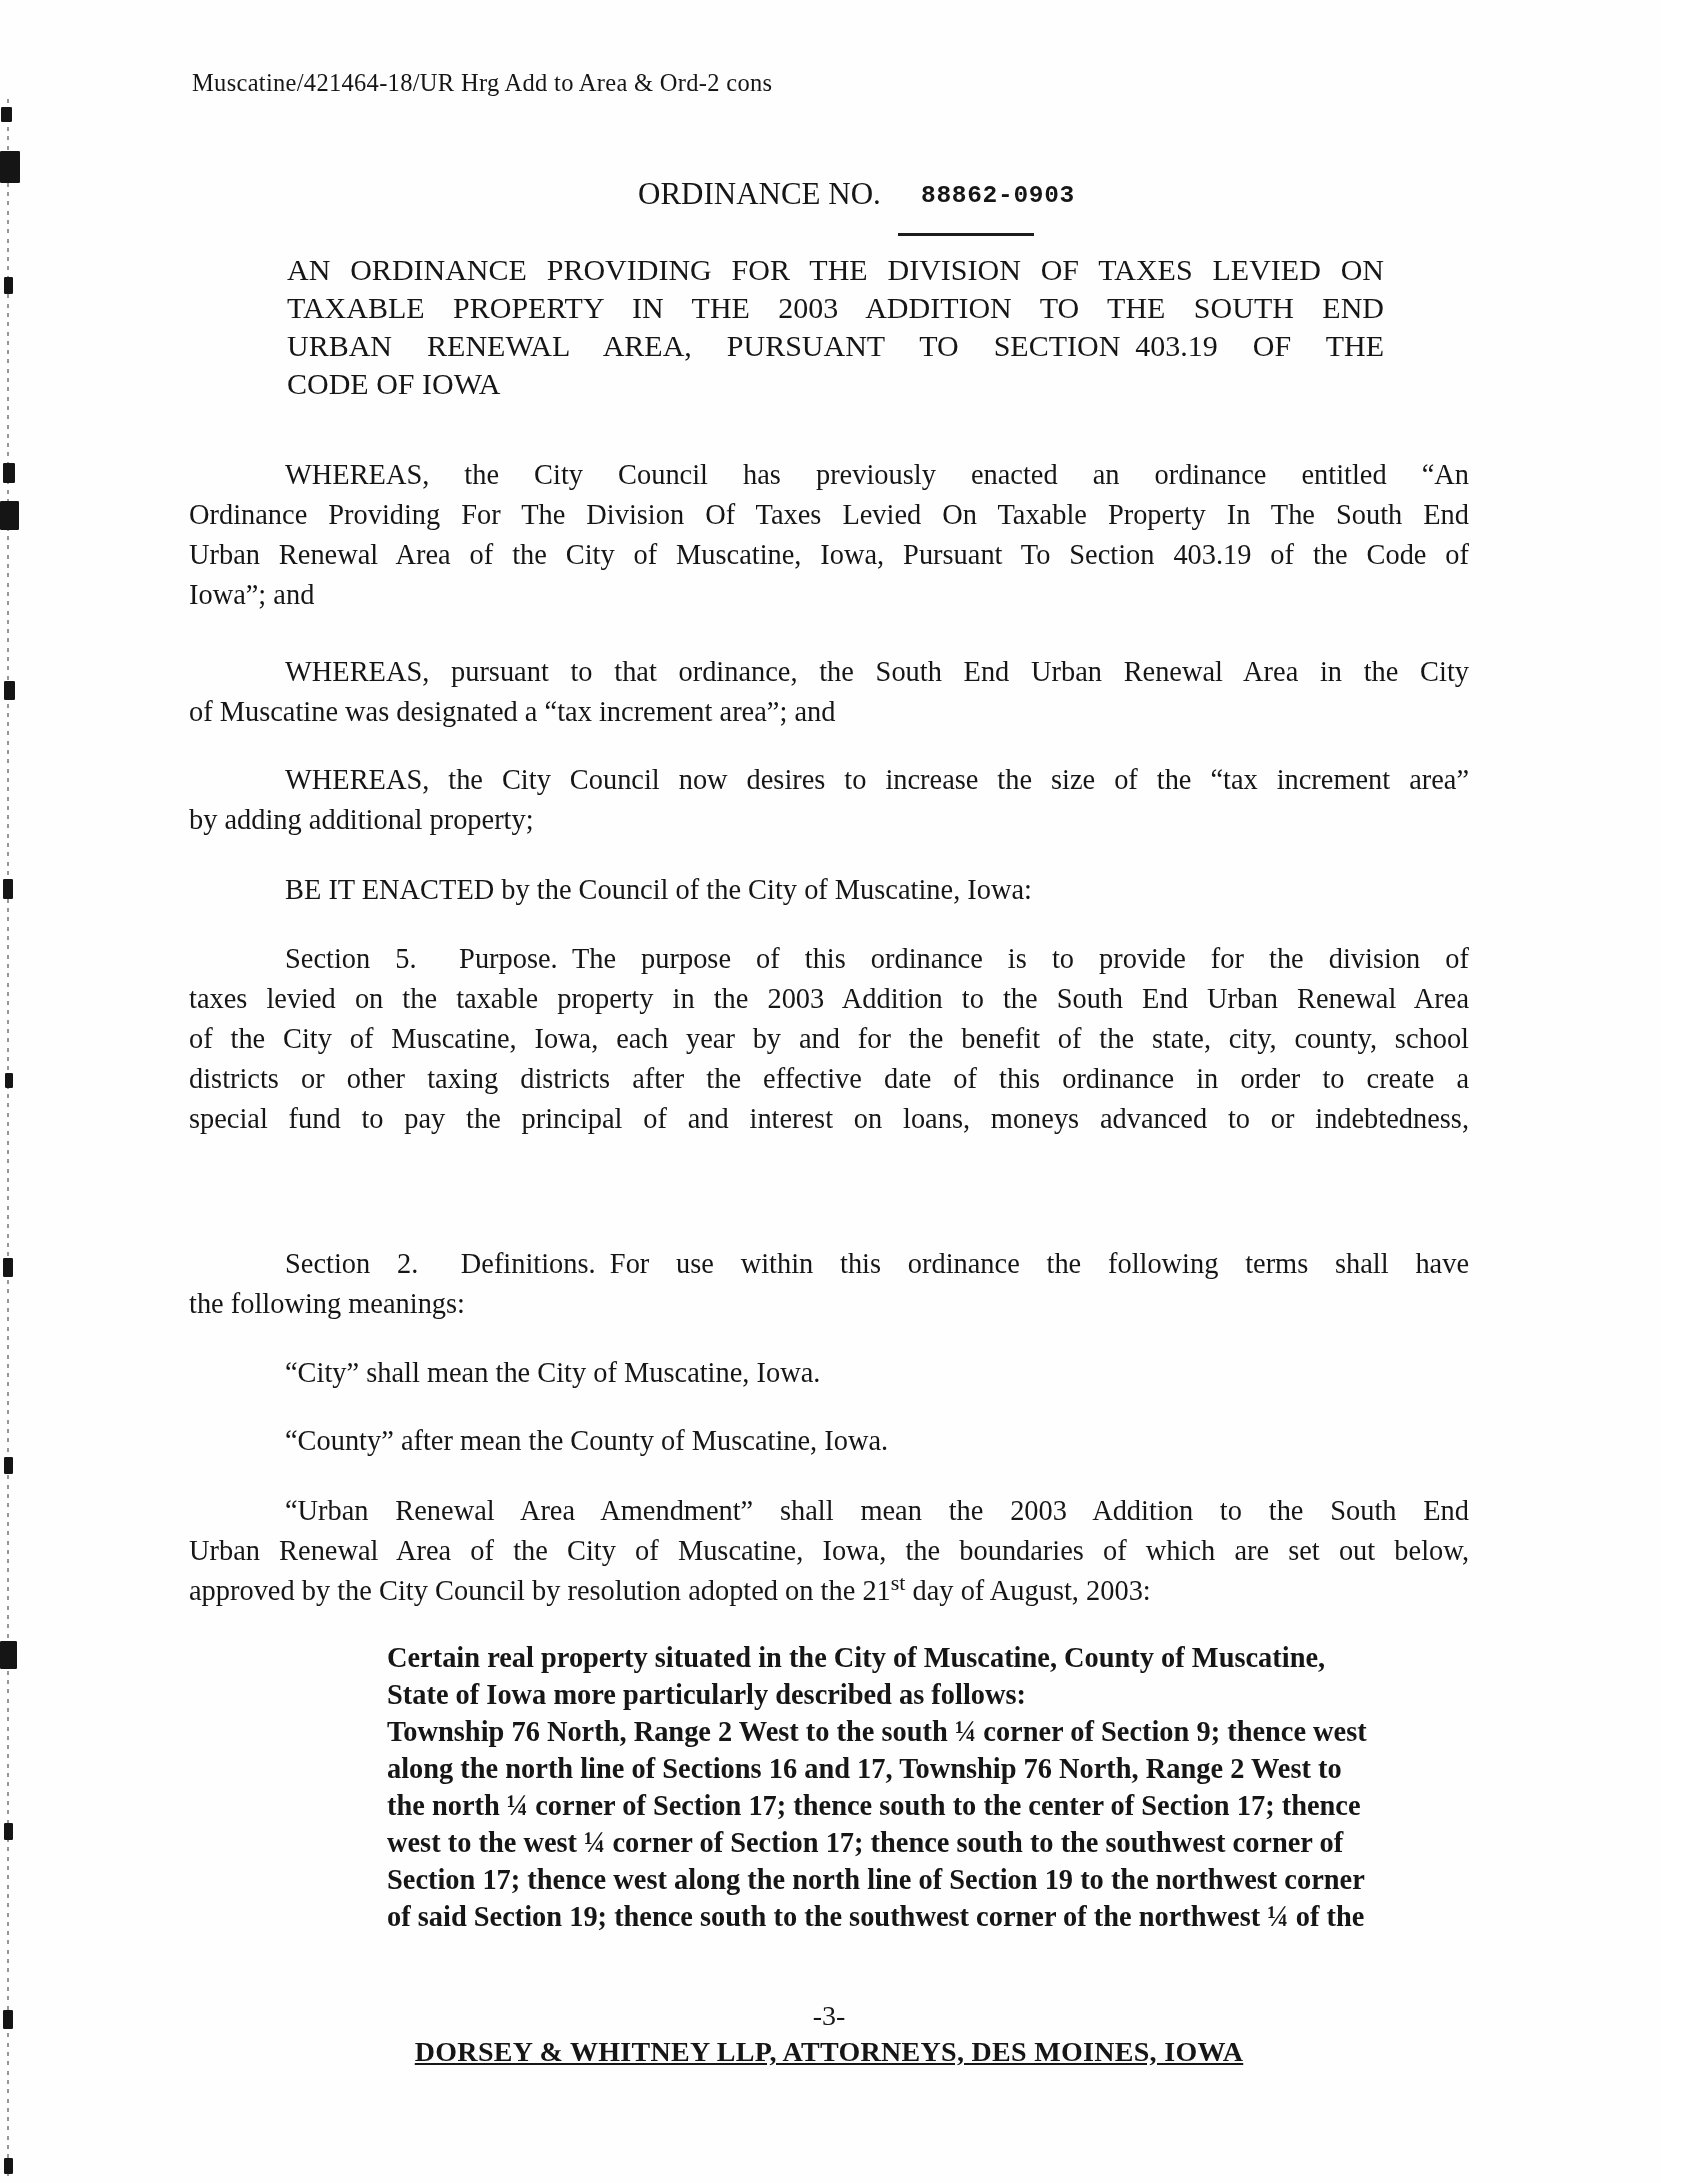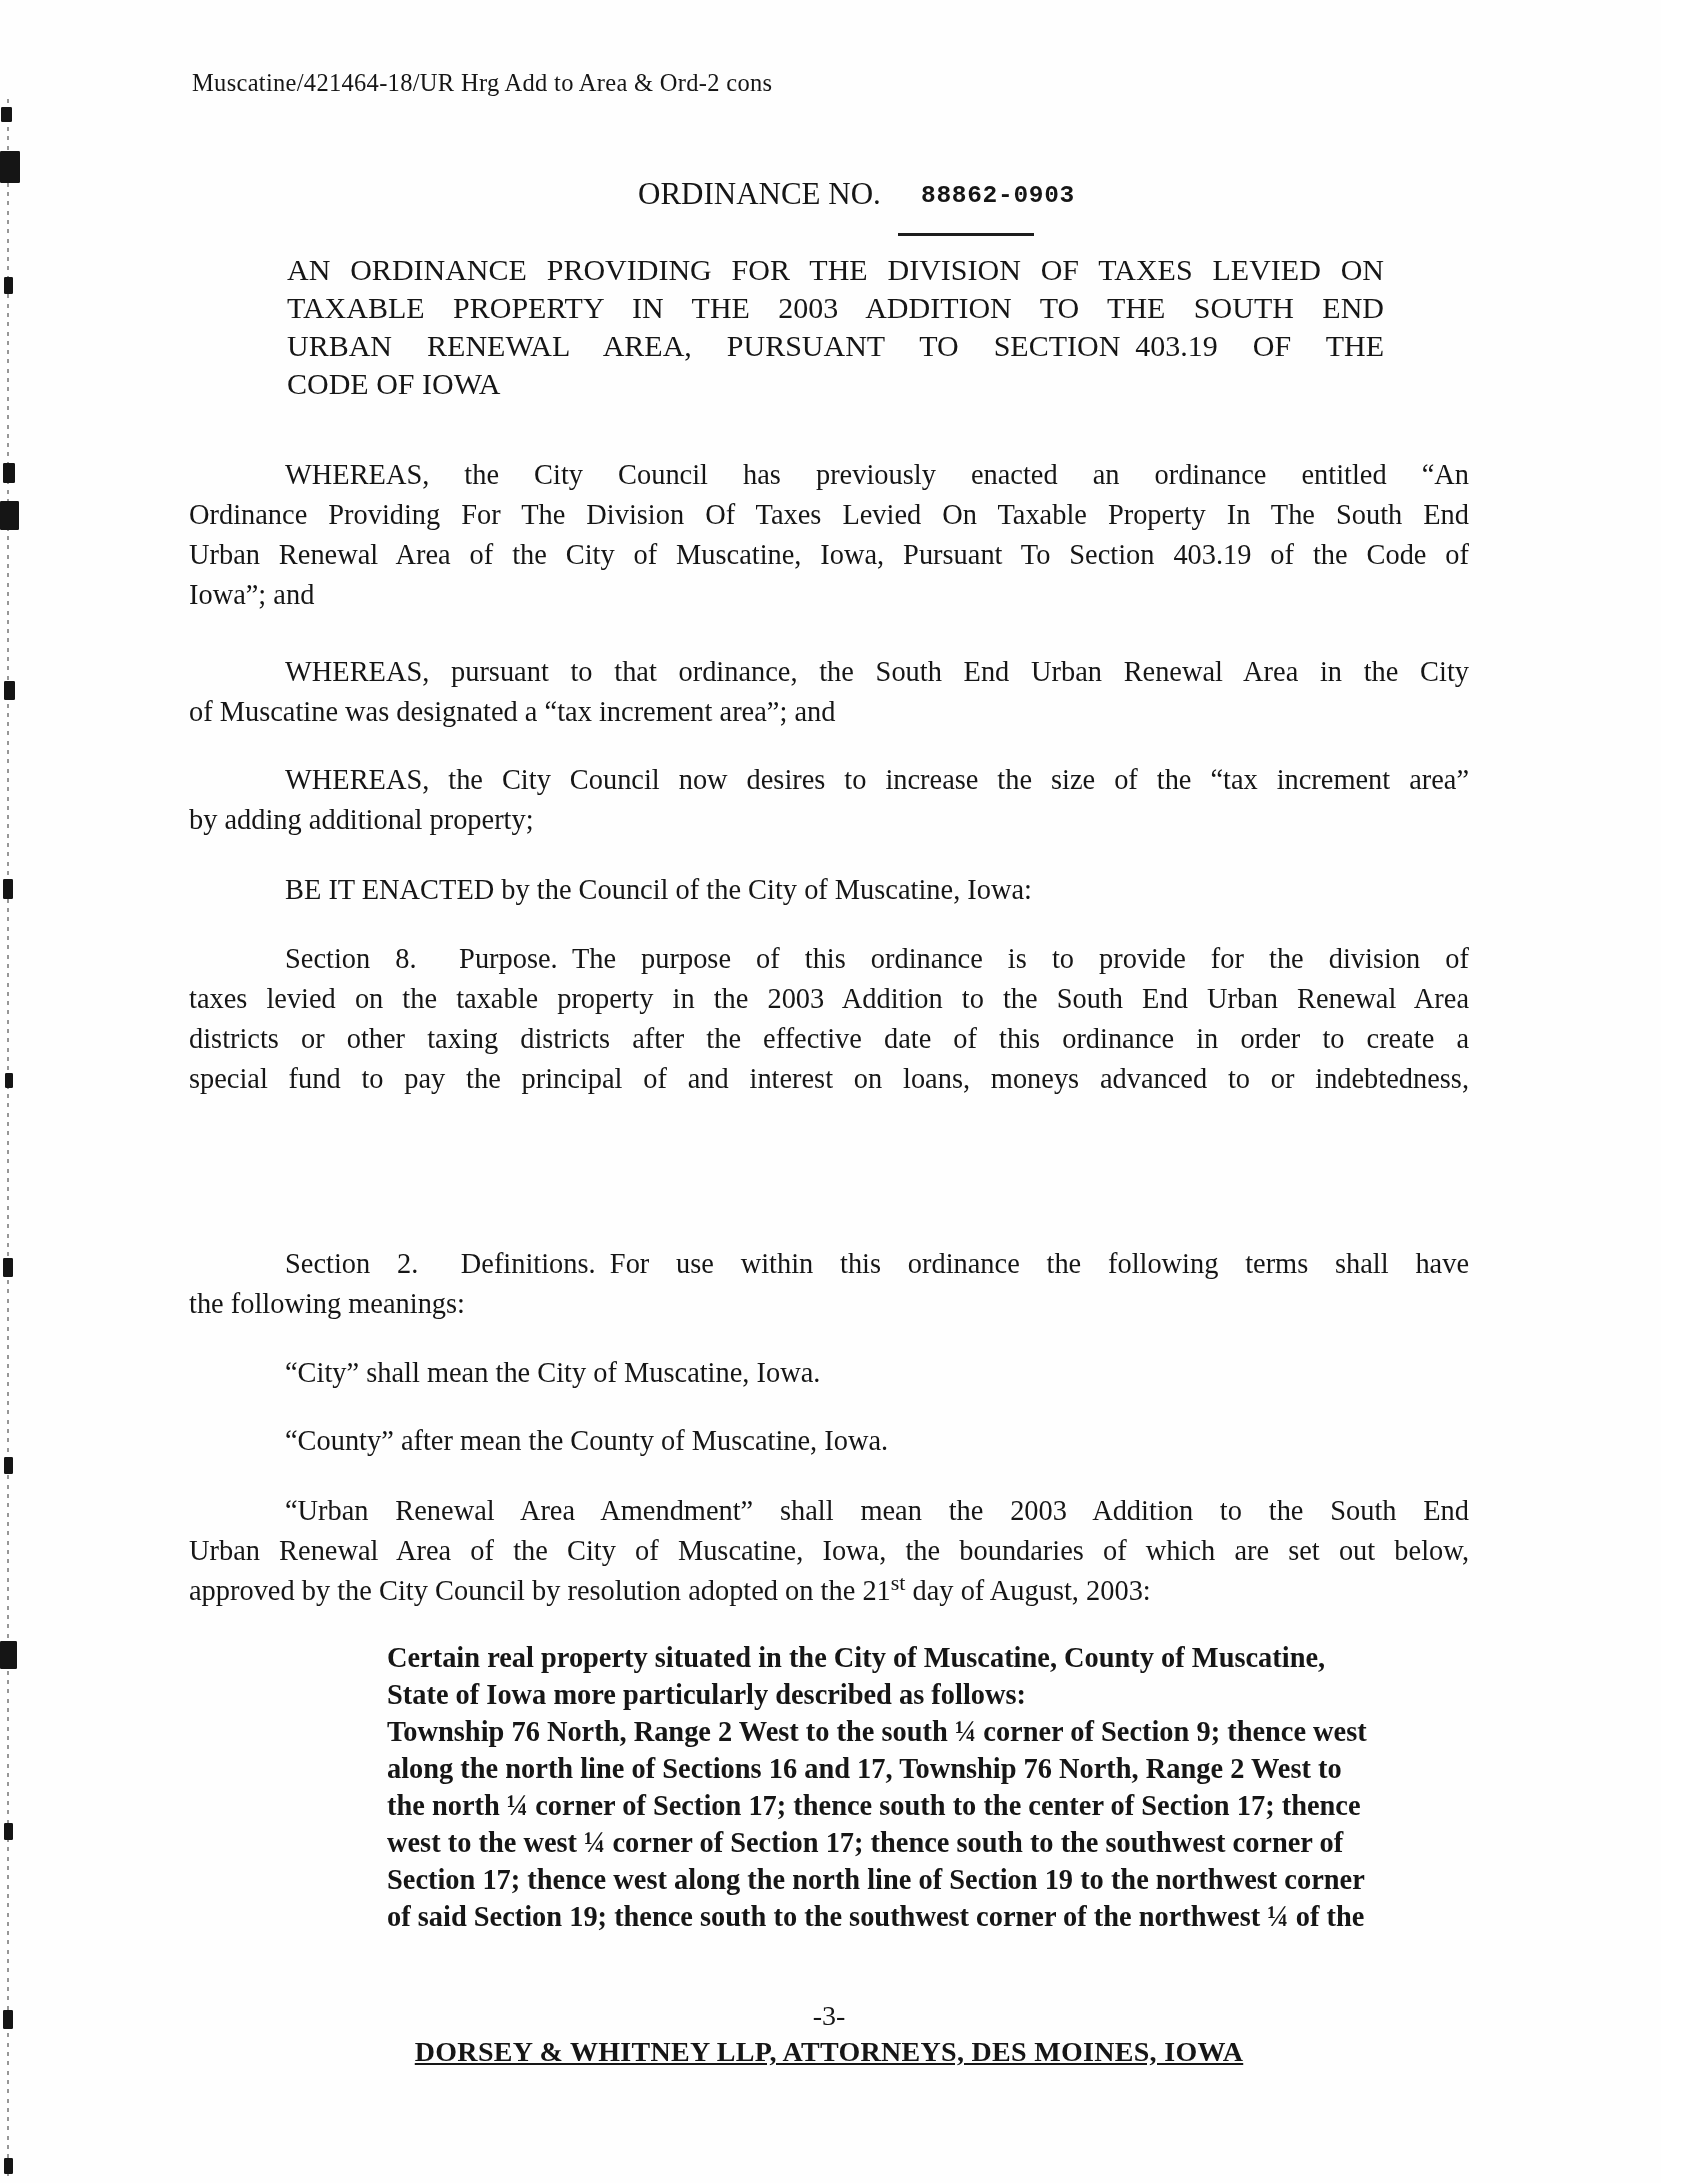--- a/index.html
+++ b/index.html
@@ -136,22 +136,23 @@
   <div class="abs para w3">
     <div class="line ind">WHEREAS, the City Council now desires to increase the size of the “tax increment area”</div>
     <div class="line last">by adding additional property;</div>
   </div>
 
   <div class="abs para be">
     <div class="line ind last">BE IT ENACTED by the Council of the City of Muscatine, Iowa:</div>
   </div>
 
   <div class="abs para s1">
-    <div class="line ind">Section 8.  Purpose. The purpose of this ordinance is to provide for the division of</div>
+    <div class="line ind">Section 5.  Purpose. The purpose of this ordinance is to provide for the division of</div>
     <div class="line">taxes levied on the taxable property in the 2003 Addition to the South End Urban Renewal Area</div>
+    <div class="line">of the City of Muscatine, Iowa, each year by and for the benefit of the state, city, county, school</div>
     <div class="line">districts or other taxing districts after the effective date of this ordinance in order to create a</div>
     <div class="line">special fund to pay the principal of and interest on loans, moneys advanced to or indebtedness,</div>
   </div>
 
   <div class="abs para s2">
     <div class="line ind">Section 2.  Definitions. For use within this ordinance the following terms shall have</div>
     <div class="line last">the following meanings:</div>
   </div>
 
   <div class="abs para dcity">

